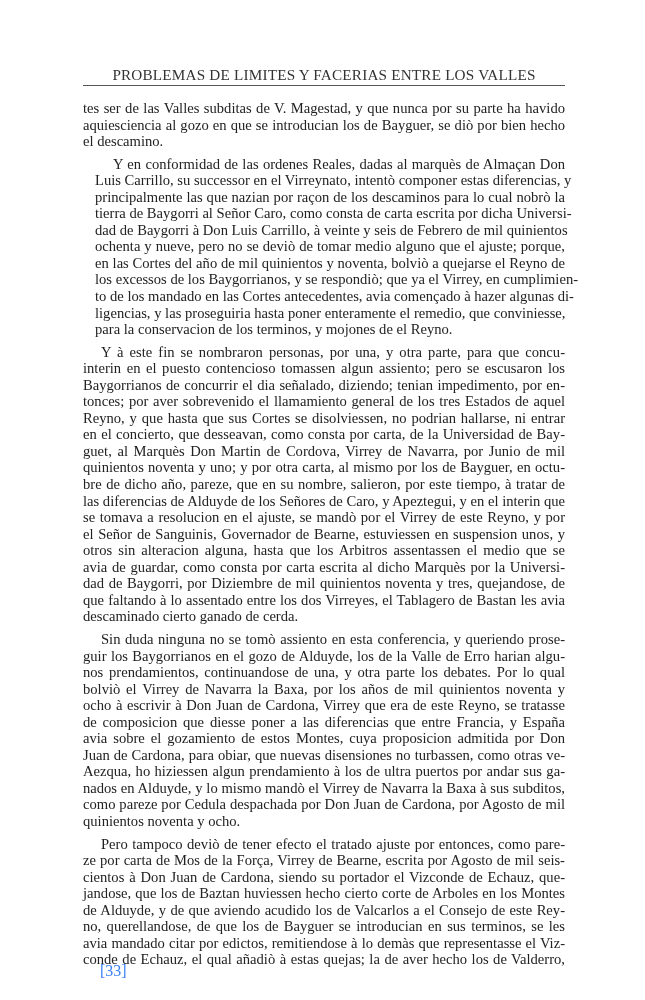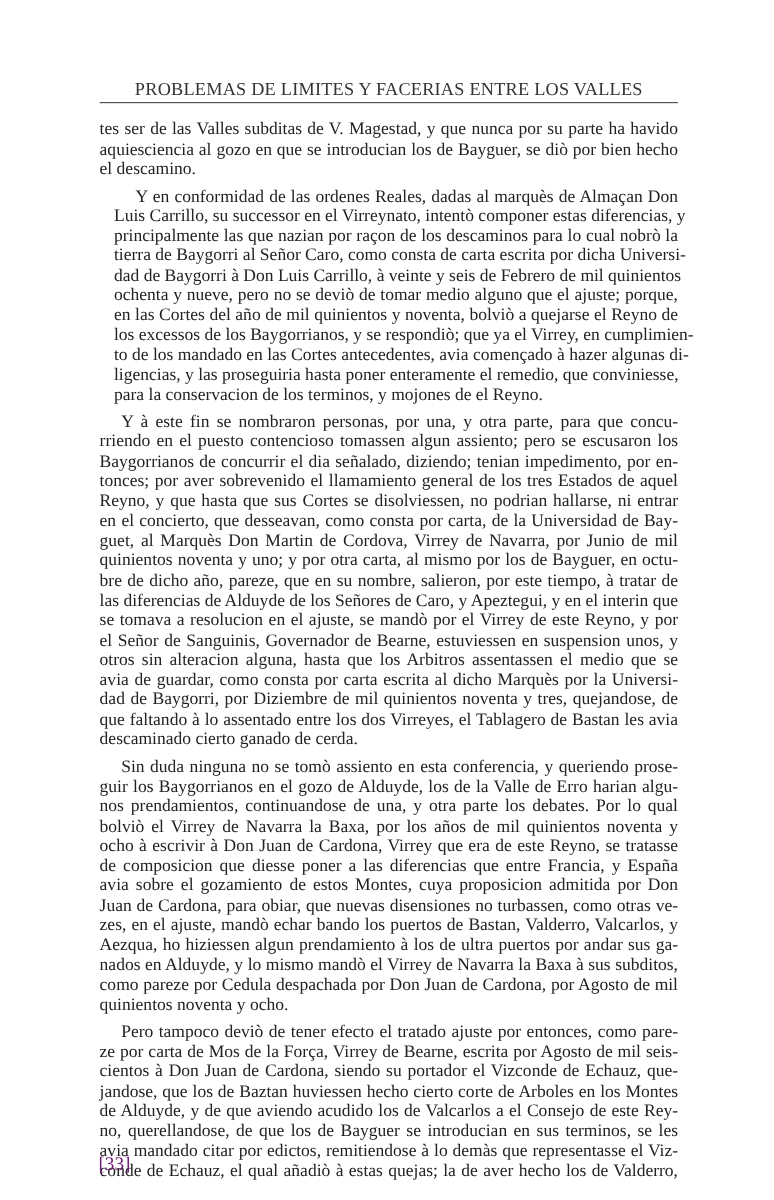--- a/index.html
+++ b/index.html
@@ -9,21 +9,21 @@
   .running-head { position:absolute; left:83px; width:482px; top:66px;
          text-align:center; font-size:15.2px; letter-spacing:0.2px; color:#333; line-height:18px; }
   .head-rule { position:absolute; left:83px; width:482px; top:85px; height:0;
          border-top:1px solid #555; }
   .body-text { position:absolute; left:83px; width:482px; top:100px;
          font-size:14.6px; line-height:16.55px; text-align:justify; color:#222; }
   .para { margin:0 0 6px 0; text-indent:18px; }
   .para.first { text-indent:0; }
   .line { display:block; text-align:justify; text-align-last:justify; white-space:nowrap; height:16.55px; }
   .line.last { text-align-last:left; }
-  .folio-left { position:absolute; left:82px; top:962px; font-size:16px; color:#701a75; }
+  .folio-left { position:absolute; left:100px; top:962px; font-size:16px; color:#3b82f6; }
   .folio-right { position:absolute; left:525px; width:40px; text-align:right; top:962px; font-size:16px; color:#333;margin-top:45px; }
 </style>
 </head>
 <body>
 
 <div class="page">
   <div class="running-head">PROBLEMAS DE LIMITES Y FACERIAS ENTRE LOS VALLES</div>
   <div class="head-rule"></div>
 
   <div class="body-text" id="body-text">
@@ -40,21 +40,21 @@
         <span class="line">dad de Baygorri à Don Luis Carrillo, à veinte y seis de Febrero de mil quinientos</span>
         <span class="line">ochenta y nueve, pero no se deviò de tomar medio alguno que el ajuste; porque,</span>
         <span class="line">en las Cortes del año de mil quinientos y noventa, bolviò a quejarse el Reyno de</span>
         <span class="line">los excessos de los Baygorrianos, y se respondiò; que ya el Virrey, en cumplimien-</span>
         <span class="line">to de los mandado en las Cortes antecedentes, avia començado à hazer algunas di-</span>
         <span class="line">ligencias, y las proseguiria hasta poner enteramente el remedio, que conviniesse,</span>
         <span class="line last">para la conservacion de los terminos, y mojones de el Reyno.</span>
       </div>
       <div class="para" style="text-indent: 0px;">
         <span class="line" style="padding-left: 18px;">Y à este fin se nombraron personas, por una, y otra parte, para que concu-</span>
-        <span class="line">rriendo en el puesto contencioso tomassen algun assiento; pero se escusaron los</span>
+        <span class="line">interin en el puesto contencioso tomassen algun assiento; pero se escusaron los</span>
         <span class="line">Baygorrianos de concurrir el dia señalado, diziendo; tenian impedimento, por en-</span>
         <span class="line">tonces; por aver sobrevenido el llamamiento general de los tres Estados de aquel</span>
         <span class="line">Reyno, y que hasta que sus Cortes se disolviessen, no podrian hallarse, ni entrar</span>
         <span class="line">en el concierto, que desseavan, como consta por carta, de la Universidad de Bay-</span>
         <span class="line">guet, al Marquès Don Martin de Cordova, Virrey de Navarra, por Junio de mil</span>
         <span class="line">quinientos noventa y uno; y por otra carta, al mismo por los de Bayguer, en octu-</span>
         <span class="line">bre de dicho año, pareze, que en su nombre, salieron, por este tiempo, à tratar de</span>
         <span class="line">las diferencias de Alduyde de los Señores de Caro, y Apeztegui, y en el interin que</span>
         <span class="line">se tomava a resolucion en el ajuste, se mandò por el Virrey de este Reyno, y por</span>
         <span class="line">el Señor de Sanguinis, Governador de Bearne, estuviessen en suspension unos, y</span>
@@ -66,21 +66,20 @@
       </div>
       <div class="para" style="text-indent: 0px;">
         <span class="line" style="padding-left: 18px;">Sin duda ninguna no se tomò assiento en esta conferencia, y queriendo prose-</span>
         <span class="line">guir los Baygorrianos en el gozo de Alduyde, los de la Valle de Erro harian algu-</span>
         <span class="line">nos prendamientos, continuandose de una, y otra parte los debates. Por lo qual</span>
         <span class="line">bolviò el Virrey de Navarra la Baxa, por los años de mil quinientos noventa y</span>
         <span class="line">ocho à escrivir à Don Juan de Cardona, Virrey que era de este Reyno, se tratasse</span>
         <span class="line">de composicion que diesse poner a las diferencias que entre Francia, y España</span>
         <span class="line">avia sobre el gozamiento de estos Montes, cuya proposicion admitida por Don</span>
         <span class="line">Juan de Cardona, para obiar, que nuevas disensiones no turbassen, como otras ve-</span>
-        <span class="line">zes, en el ajuste, mandò echar bando los puertos de Bastan, Valderro, Valcarlos, y</span>
         <span class="line">Aezqua, ho hiziessen algun prendamiento à los de ultra puertos por andar sus ga-</span>
         <span class="line">nados en Alduyde, y lo mismo mandò el Virrey de Navarra la Baxa à sus subditos,</span>
         <span class="line">como pareze por Cedula despachada por Don Juan de Cardona, por Agosto de mil</span>
         <span class="line last">quinientos noventa y ocho.</span>
       </div>
       <div class="para" style="text-indent: 0px;">
         <span class="line" style="padding-left: 18px;">Pero tampoco deviò de tener efecto el tratado ajuste por entonces, como pare-</span>
         <span class="line">ze por carta de Mos de la Força, Virrey de Bearne, escrita por Agosto de mil seis-</span>
         <span class="line">cientos à Don Juan de Cardona, siendo su portador el Vizconde de Echauz, que-</span>
         <span class="line">jandose, que los de Baztan huviessen hecho cierto corte de Arboles en los Montes</span>

